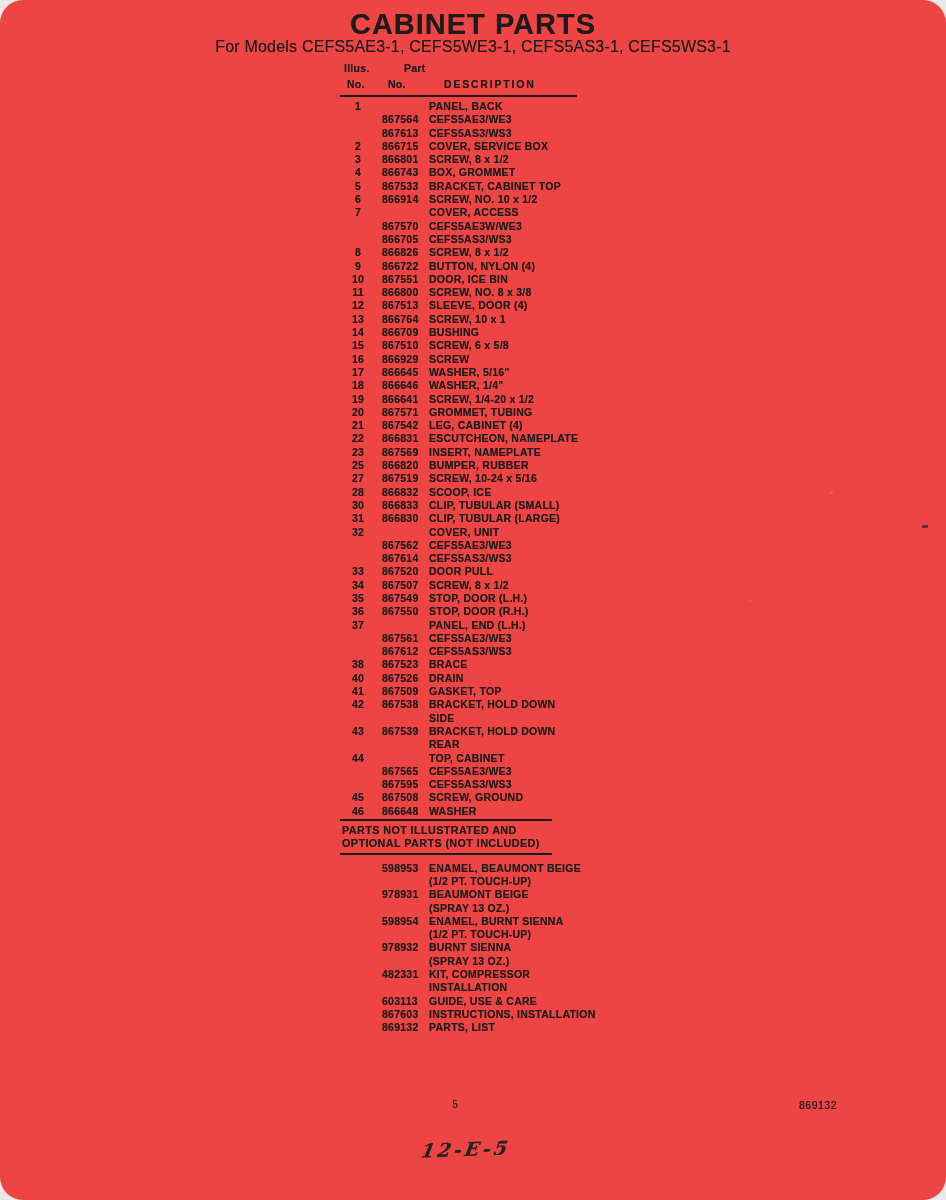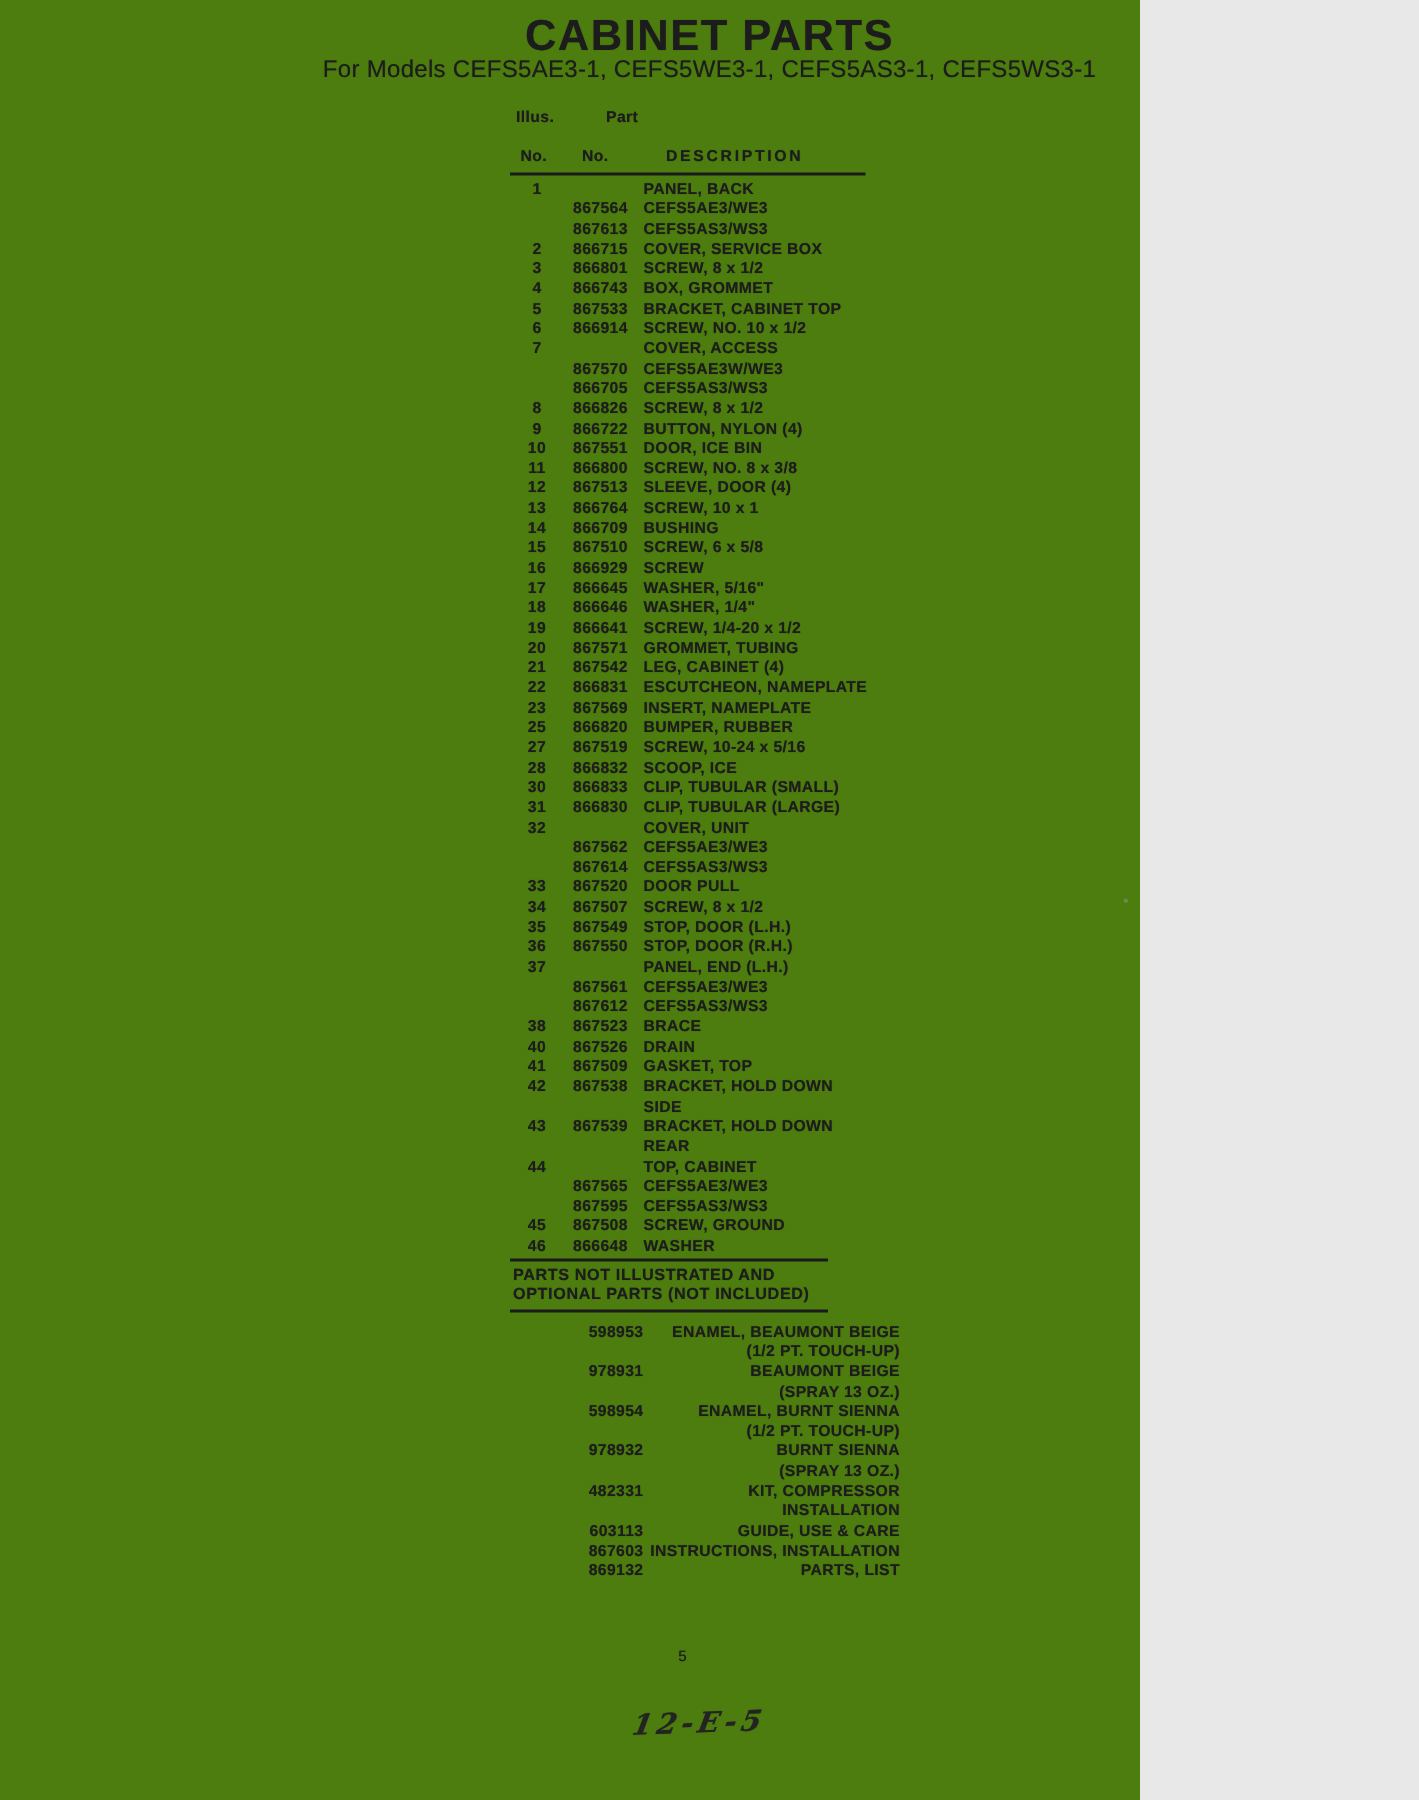--- a/index.html
+++ b/index.html
@@ -1,57 +1,58 @@
 <!DOCTYPE html>
 <html><head>
 <meta charset="utf-8">
 <style>
   html,body{margin:0;padding:0;background:#e8e8e8;}
   .page{
     position:relative;
-    width:760px;height:1200px;
-    background:#4d7c0f;
+    width:946px;height:1200px;
+    background:#ef4444;
     font-family:"Liberation Sans",sans-serif;
     color:#1c1c1c;
     overflow:hidden;
     text-shadow:0 0 0.5px rgba(20,20,20,.55);
+    border-radius:23px;
   }
   .title{
     position:absolute;top:8px;left:0;width:946px;
     margin:0;text-align:center;
     font-size:29px;font-weight:700;letter-spacing:1px;
   }
   .subtitle{
     position:absolute;top:38px;left:0;width:946px;
     text-align:center;
     font-size:16px;font-weight:400;letter-spacing:.2px;
   }
   .table-wrap{
     position:absolute;left:340px;top:62px;width:280px;
     font-size:10.5px;font-weight:700;letter-spacing:.25px;
   }
-  .th-line{position:relative;height:16px;margin-top:10px;}
+  .th-line{position:relative;height:16px;}
   .th-illus{position:absolute;left:4px;}
   .th-part{position:absolute;left:64px;}
   .th-illus2{position:absolute;left:7px;}
   .th-part2{position:absolute;left:48px;}
   .th-desc{position:absolute;left:104px;letter-spacing:1.8px;}
   .head-rule{width:237px;border-top:2.5px solid #1a1a1a;margin:1px 0 3px 0;}
   .rows{width:260px;}
   .row{display:flex;height:13.3px;line-height:13.3px;white-space:nowrap;}
   .c-illus{margin-left:6px;width:24px;text-align:center;flex:0 0 auto;}
   .c-part{margin-left:12px;width:47px;flex:0 0 auto;}
   .c-desc{flex:1;}
   .opt-heading{
     width:204px;margin-top:1px;
     border-top:2px solid #1a1a1a;border-bottom:2px solid #1a1a1a;
     padding:3px 6px 3px 2px;
     font-size:10.8px;letter-spacing:.4px;line-height:12.8px;
   }
-  .opt-rows{margin-top:7px;text-align:right;}
+  .opt-rows{margin-top:7px;}
   .footer-note{
     position:absolute;left:214px;top:1056px;
     font-size:12.5px;font-weight:700;letter-spacing:1.6px;word-spacing:2px;
   }
   .page-num{
     position:absolute;left:440px;top:1099px;width:30px;text-align:center;
     font-size:10px;font-weight:400;
   }
   .doc-num{
     position:absolute;left:799px;top:1099px;

